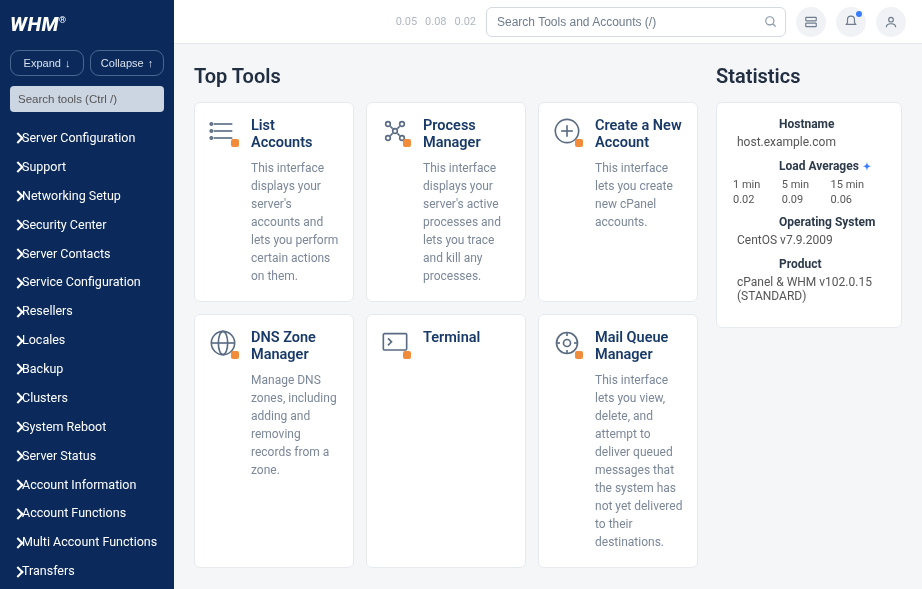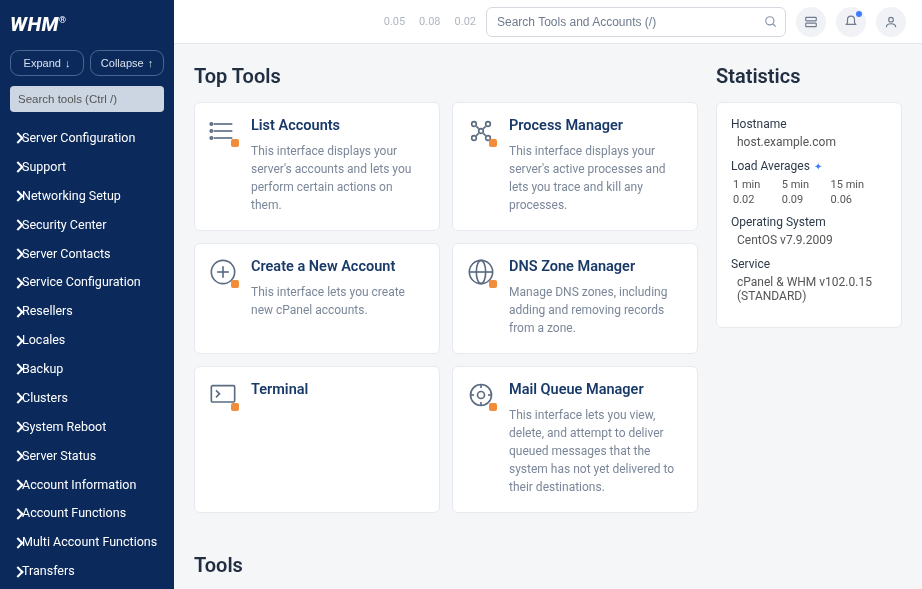--- a/index.html
+++ b/index.html
@@ -9,39 +9,39 @@
 .logo { font-weight: 800; font-size: 20px; letter-spacing: 0.5px; margin-bottom: 14px; font-style: italic; }
 .logo sup { font-size: 9px; font-style: normal; }
 .exp-col { display: flex; gap: 6px; margin-bottom: 10px; }
 .exp-col button { flex: 1; background: transparent; border: 1px solid #4a6791; color: #d8e1ee; font-size: 11px; padding: 6px 4px; border-radius: 9px; cursor: pointer; display: flex; align-items: center; justify-content: center; gap: 4px; }
 .search-side { width: 100%; background: #ccd5e2; border: none; border-radius: 4px; padding: 7px 8px; font-size: 11.5px; color: #333; margin-bottom: 12px; }
 .search-side::placeholder { color: #555; }
 .nav-item { display: flex; align-items: center; padding: 6px 2px; cursor: pointer; font-size: 12.5px; color: #fff; line-height: 1.35; }
 .nav-item .chev { width: 8px; height: 8px; display: inline-block; transform: rotate(45deg); border-right: 2px solid #fff; border-top: 2px solid #fff; flex-shrink: 0; margin-left: 2px; }
 .main { flex: 1; display: flex; flex-direction: column; overflow: hidden; }
 .topbar { height: 44px; background: #fff; border-bottom: 1px solid #e5e8ec; display: flex; align-items: center; justify-content: flex-end; padding: 0 16px; gap: 10px; }
-.loadnums { font-size: 11px; color: #b0b7c2; display: flex; gap: 14px; }
+.loadnums { font-size: 11px; color: #b0b7c2; display: flex; gap: 8px; }
 .search-wrap { position: relative; width: 300px; }
 .search-top { width: 100%; border: 1px solid #d5dae1; border-radius: 6px; padding: 7px 30px 7px 10px; font-size: 12px; background: #fff; }
 .search-top::placeholder { color: #6f7c8e; }
 .search-ico { position: absolute; right: 8px; top: 50%; transform: translateY(-50%); color: #8a95a6; }
 .iconbtn { width: 30px; height: 30px; border-radius: 50%; background: #f0f2f5; display: flex; align-items: center; justify-content: center; color: #6f7c8e; cursor: pointer; font-size: 14px; position: relative; border:none; }
 .iconbtn .dot { width: 6px; height: 6px; background:#3a7bff; border-radius:50%; position:absolute; top:4px; right:4px; }
 .content { flex: 1; overflow-y: auto; padding: 20px 20px 0 20px; display: flex; gap: 18px; }
 .left-col { flex: 1; }
 .right-col { width: 186px; }
 h2.sec { font-size: 20px; font-weight: 600; color: #222f42; margin-bottom: 14px; }
-.cards { display: grid; grid-template-columns: 1fr 1fr; gap: 12px; margin-bottom: 40px; }
+.cards { display: grid; grid-template-columns: 1fr 1fr 1fr; gap: 12px; margin-bottom: 40px; }
 .card { background: #fff; border: 1px solid #e6e9ee; border-radius: 6px; padding: 14px 14px 16px 14px; display: flex; gap: 14px; }
 .card .ic { width: 28px; height: 28px; flex-shrink: 0; color: #5a6b82; position:relative; }
 .card .ic::after { content:''; position:absolute; bottom:-2px; right:-2px; width:8px; height:8px; border-radius:2px; background:#f18d3a; }
 .card h3 { font-size: 14.5px; font-weight: 600; color: #193a69; margin-bottom: 8px; }
 .card p { font-size: 12px; color: #7b8799; line-height: 1.5; }
 .stats-box { background:#fff; border:1px solid #e6e9ee; border-radius:6px; padding:14px; font-size:12px; }
-.stats-box .label { font-size:12px; font-weight:400; color:#2d3a4a; margin-bottom:4px; display:flex; align-items:center; gap:4px; }
+.stats-box .label { font-size:12px; font-weight:700; color:#2d3a4a; margin-bottom:4px; display:flex; align-items:center; gap:4px;margin-left:48px; }
 .stats-box .val { color:#555; margin-bottom:10px; padding-left:6px; font-size:12px; }
 .stats-box table { width:100%; font-size:11px; color:#555; border-collapse:collapse; margin-bottom:8px; }
 .stats-box table td { text-align:left; padding:1px 2px; }
 .tools-section h2 { margin-bottom:23px; }
 .accordion { background:#fff; border:1px solid #e6e9ee; border-radius:6px; }
 .acc-head { display:flex; align-items:center; gap:12px; padding:12px 16px; font-size:14px; font-weight:600; color:#2d3a4a; border-bottom:1px solid #eef0f3; position:relative; cursor:pointer; }
 svg { display:block; }
 .running { color:#3a7bff; font-size:10px; }
 </style>
 </head>
@@ -290,19 +290,19 @@
                 </tr>
             <tr>
                   <td>0.02</td>
                   <td>0.09</td>
                   <td>0.06</td>
                 </tr>
           </tbody>
             </table>
           <div class="label">Operating System</div>
           <div class="val">CentOS v7.9.2009</div>
-          <div class="label">Service</div>
+          <div class="label">Product</div>
           <div class="val">cPanel &amp; WHM v102.0.15 (STANDARD)</div>
         </div>
       </div>
     </div>
   </div>
 </div>
 
 </body></html>

